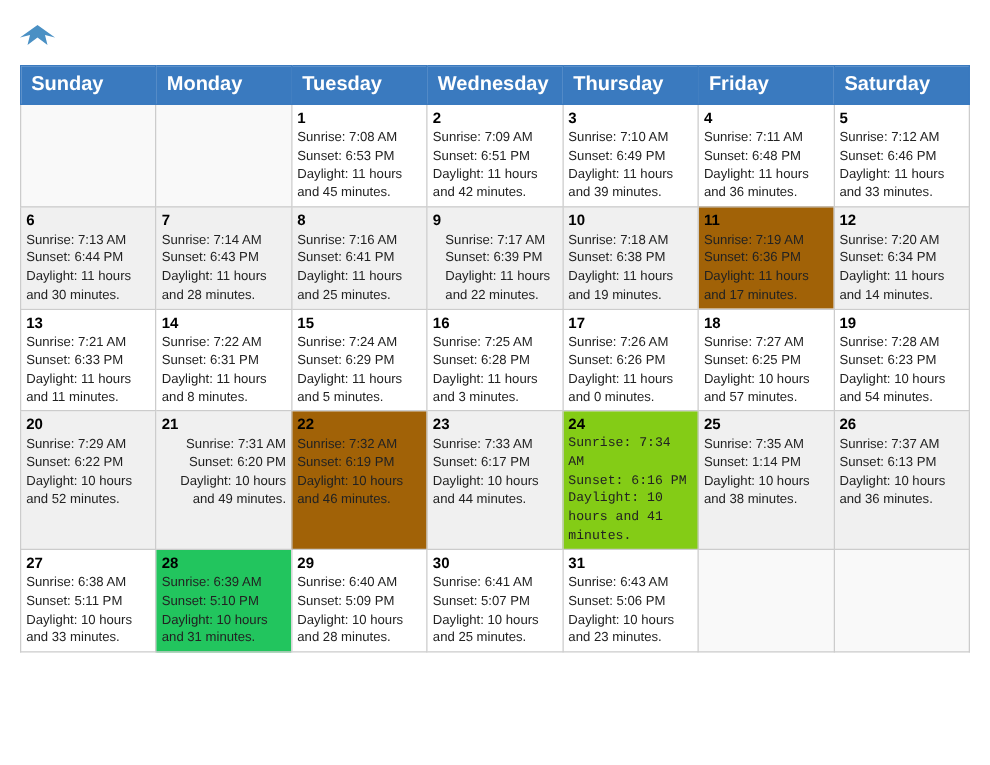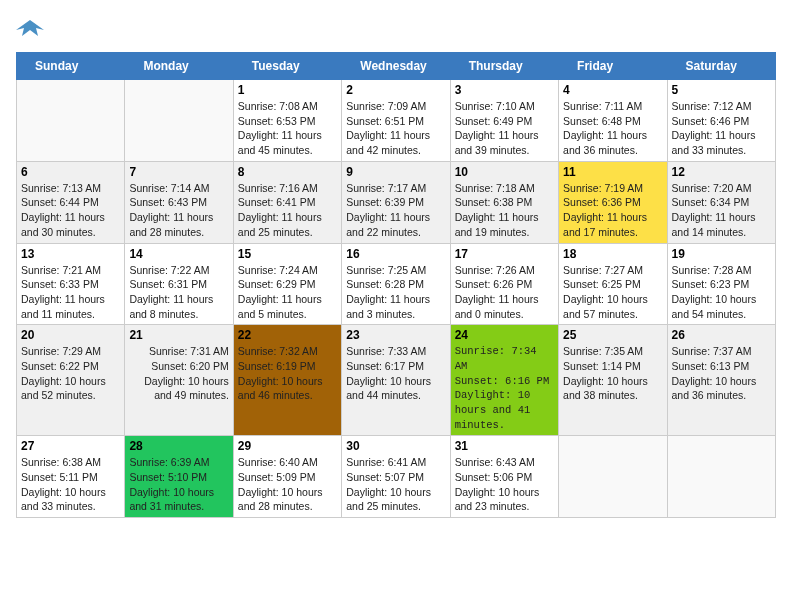--- a/index.html
+++ b/index.html
@@ -43,23 +43,23 @@
       color: #333;
     }
     .calendar {
       width: 100%;
       border-collapse: collapse;
       font-size: 11px;
     }
     .calendar th {
       background: #3a7abf;
       color: #fff;
-      padding: 6px 18px;
+      padding: 6px 8px;
       text-align: left;
-      font-size: 12px;
+      font-size: 16px;
       border: 1px solid #3a7abf;
     }
     .calendar td {
       border: 1px solid #ccc;
       vertical-align: top;
       padding: 3px 4px;
       min-height: 80px;
       width: 108px;
       background: #fff;
     }
@@ -163,31 +163,31 @@
 Daylight: 11 hours and 28 minutes.</div>
         </td>
         <td style="background: rgb(240, 240, 240);">
           <span class="day-number">8</span>
           <div class="day-info" style="white-space: pre-wrap;">Sunrise: 7:16 AM
 Sunset: 6:41 PM
 Daylight: 11 hours and 25 minutes.</div>
         </td>
         <td style="background: rgb(240, 240, 240);">
           <span class="day-number">9</span>
-          <div class="day-info" style="white-space: pre-wrap;">Sunrise: 7:17 AM
+          <div class="day-info" style="white-space: pre-wrap; margin-left: 10px;">Sunrise: 7:17 AM
 Sunset: 6:39 PM
 Daylight: 11 hours and 22 minutes.</div>
         </td>
         <td style="background: rgb(240, 240, 240);">
           <span class="day-number">10</span>
           <div class="day-info" style="white-space: pre-wrap;">Sunrise: 7:18 AM
 Sunset: 6:38 PM
 Daylight: 11 hours and 19 minutes.</div>
         </td>
-        <td style="background: #fde047;">
+        <td style="background: #a16207;">
           <span class="day-number">11</span>
           <div class="day-info" style="white-space: pre-wrap;">Sunrise: 7:19 AM
 Sunset: 6:36 PM
 Daylight: 11 hours and 17 minutes.</div>
         </td>
         <td style="background: rgb(240, 240, 240);">
           <span class="day-number">12</span>
           <div class="day-info" style="white-space: pre-wrap;">Sunrise: 7:20 AM
 Sunset: 6:34 PM
 Daylight: 11 hours and 14 minutes.</div>

